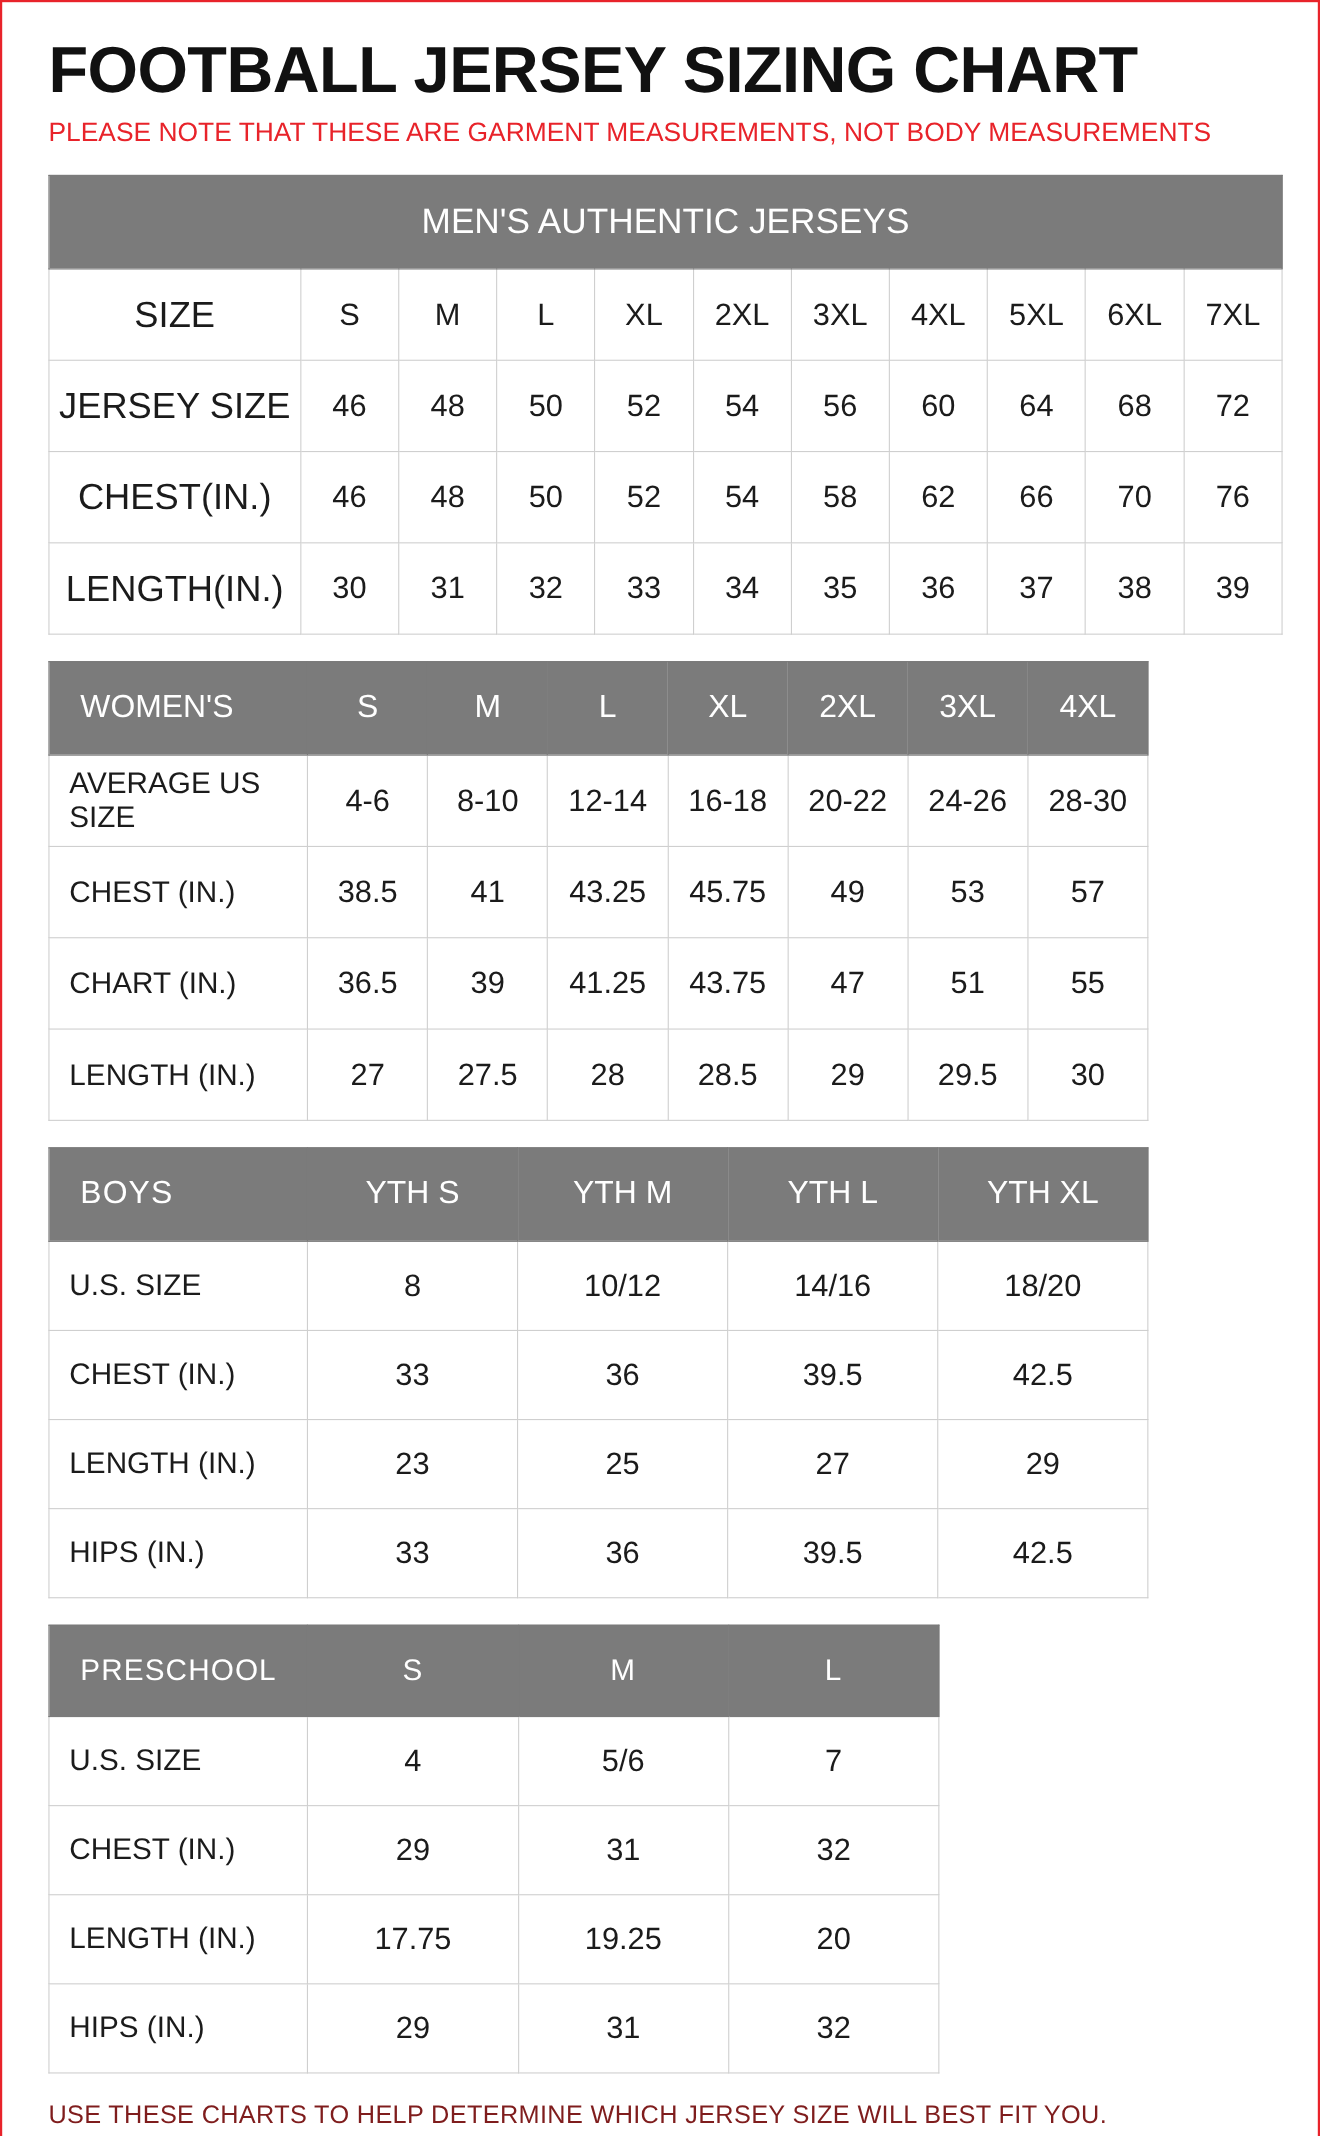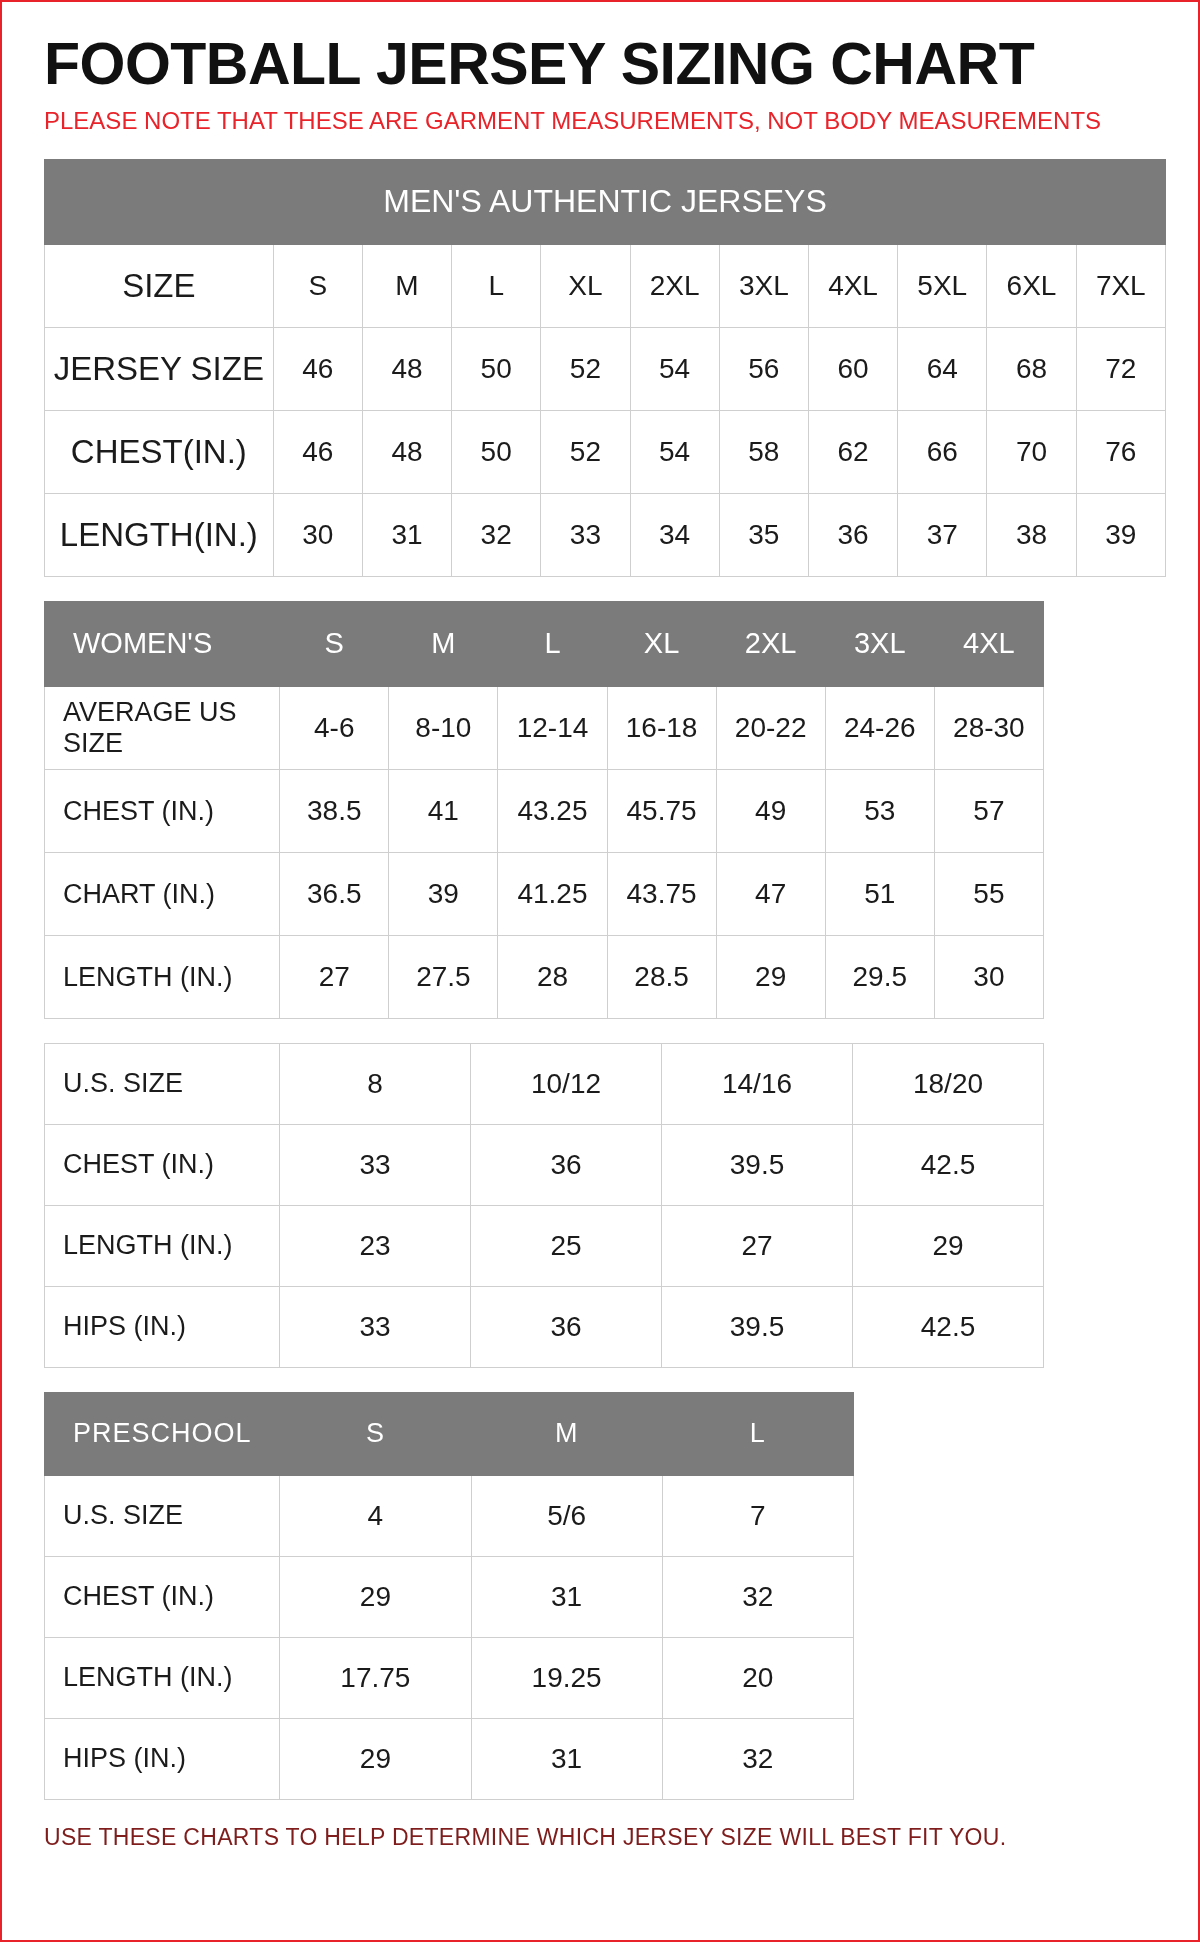--- a/index.html
+++ b/index.html
@@ -302,20 +302,27 @@
   <table class="boys w-boys">
     <colgroup>
       <col style="width:235px">
       <col style="width:191px">
         <col style="width:191px">
         <col style="width:191px">
         <col style="width:191px">
     </colgroup>
     <tbody>
       <tr>
+        <td class="bandcell first">BOYS</td>
+        <td class="bandcell">YTH S</td>
+        <td class="bandcell">YTH M</td>
+        <td class="bandcell">YTH L</td>
+        <td class="bandcell">YTH XL</td>
+      </tr>
+      <tr>
         <td class="rowlabel">U.S. SIZE</td>
         <td>8</td>
         <td>10/12</td>
         <td>14/16</td>
         <td>18/20</td>
       </tr>
       <tr>
         <td class="rowlabel">CHEST (IN.)</td>
         <td>33</td>
         <td>36</td>

